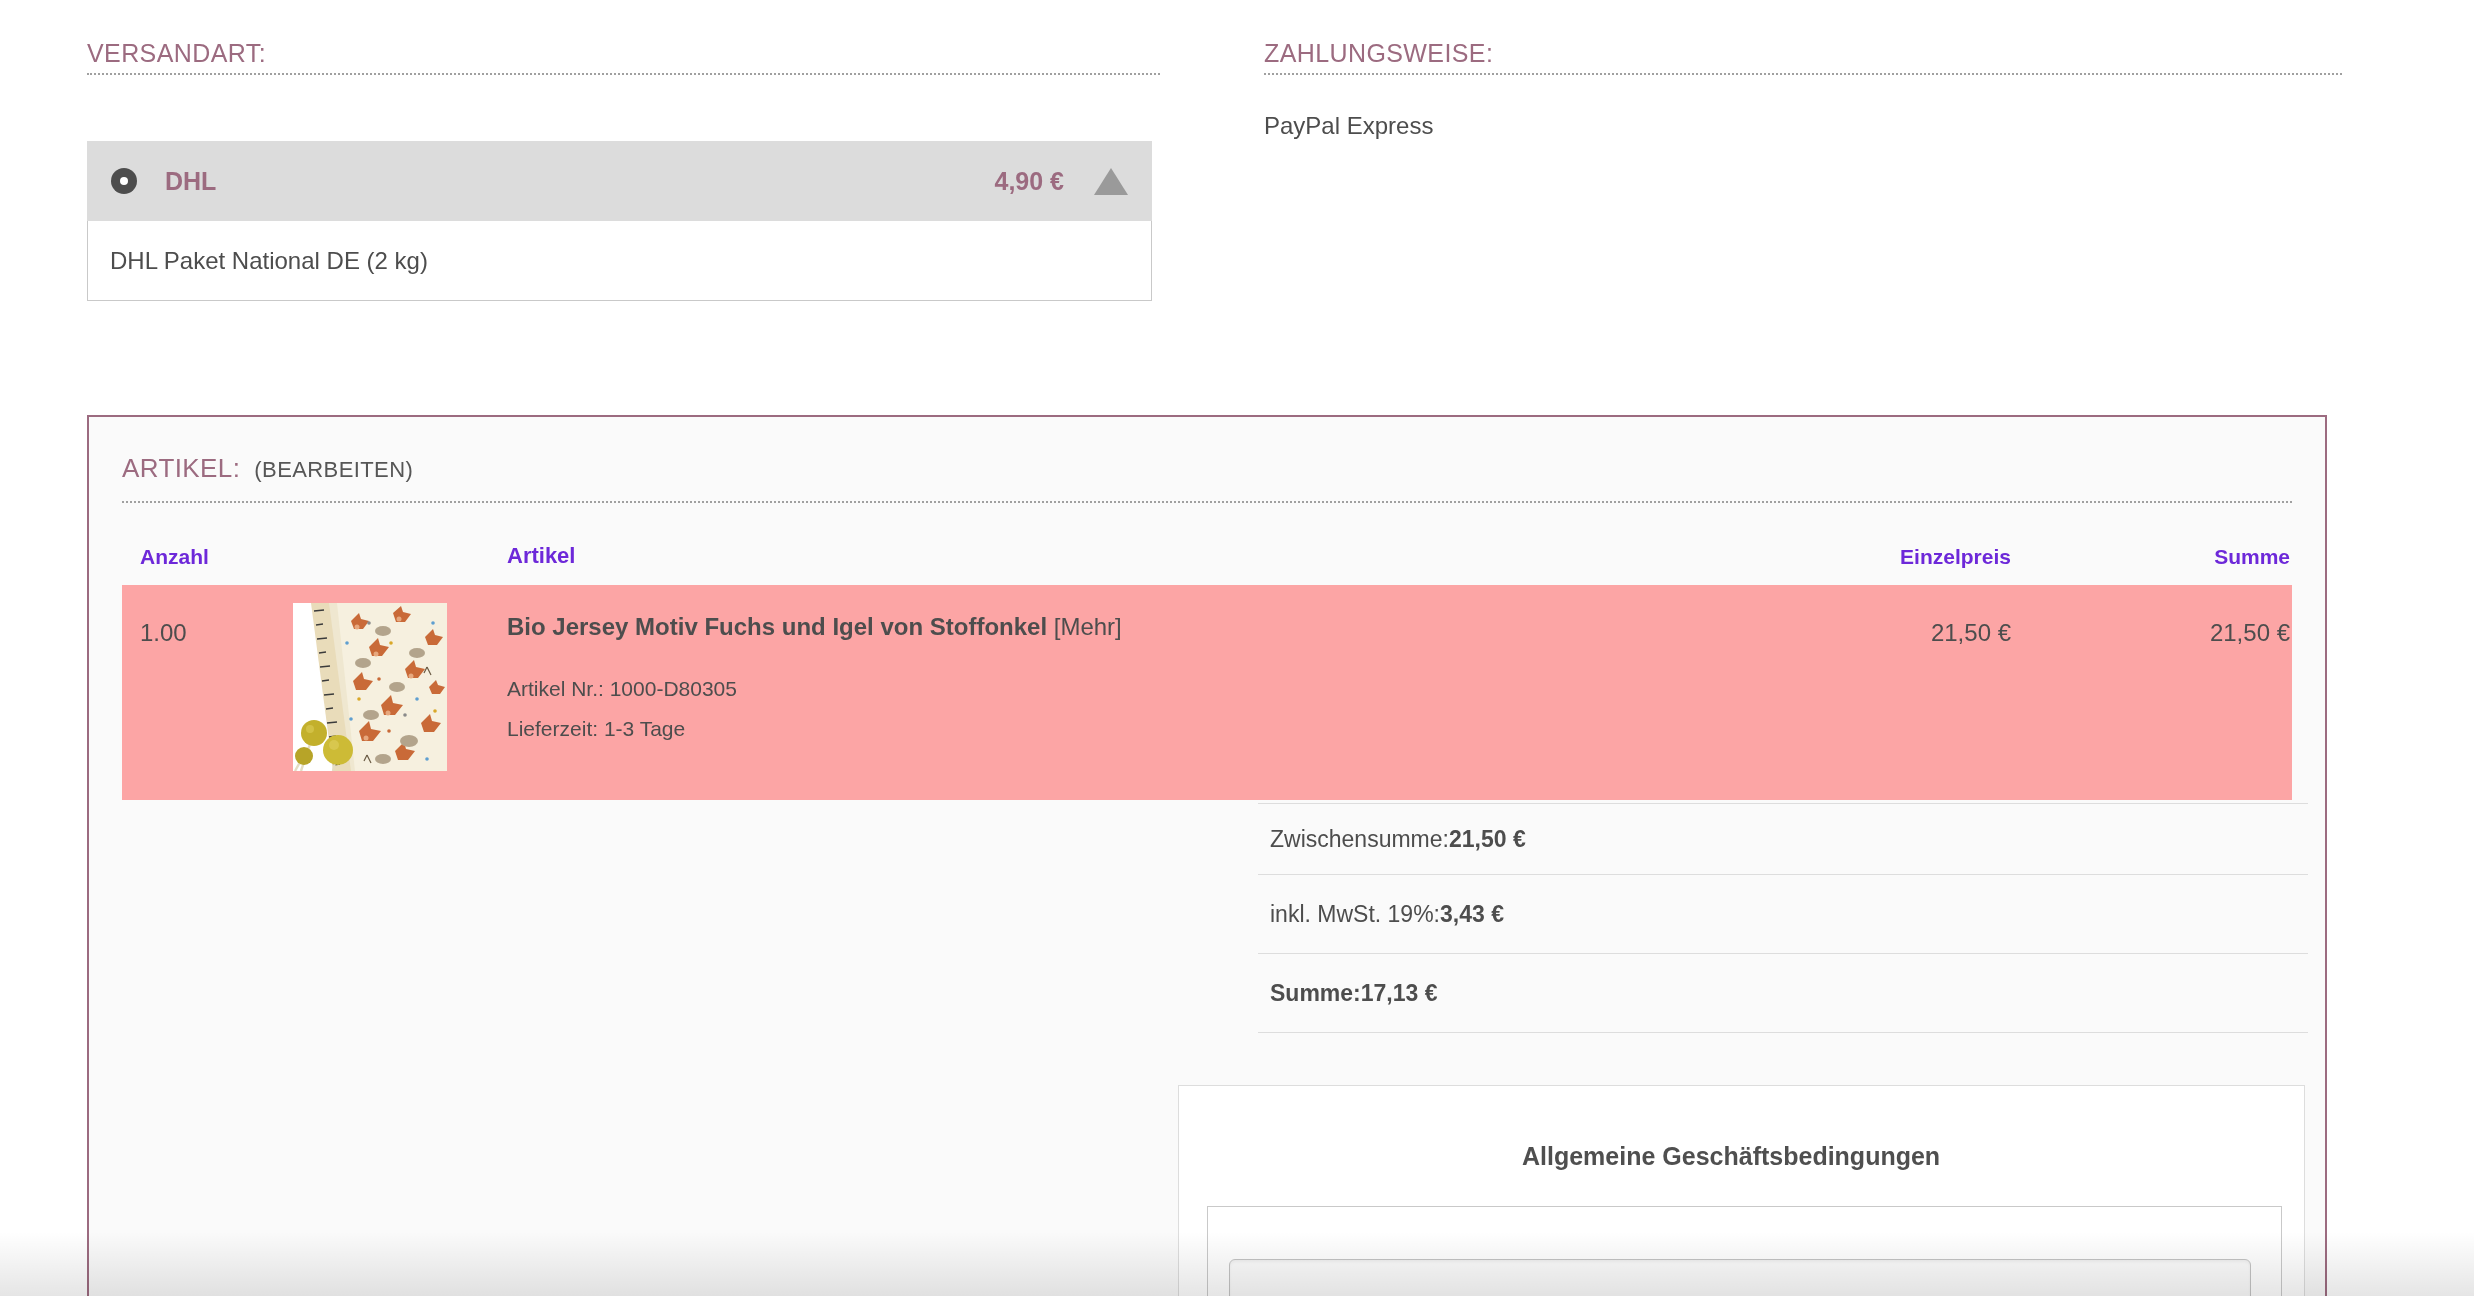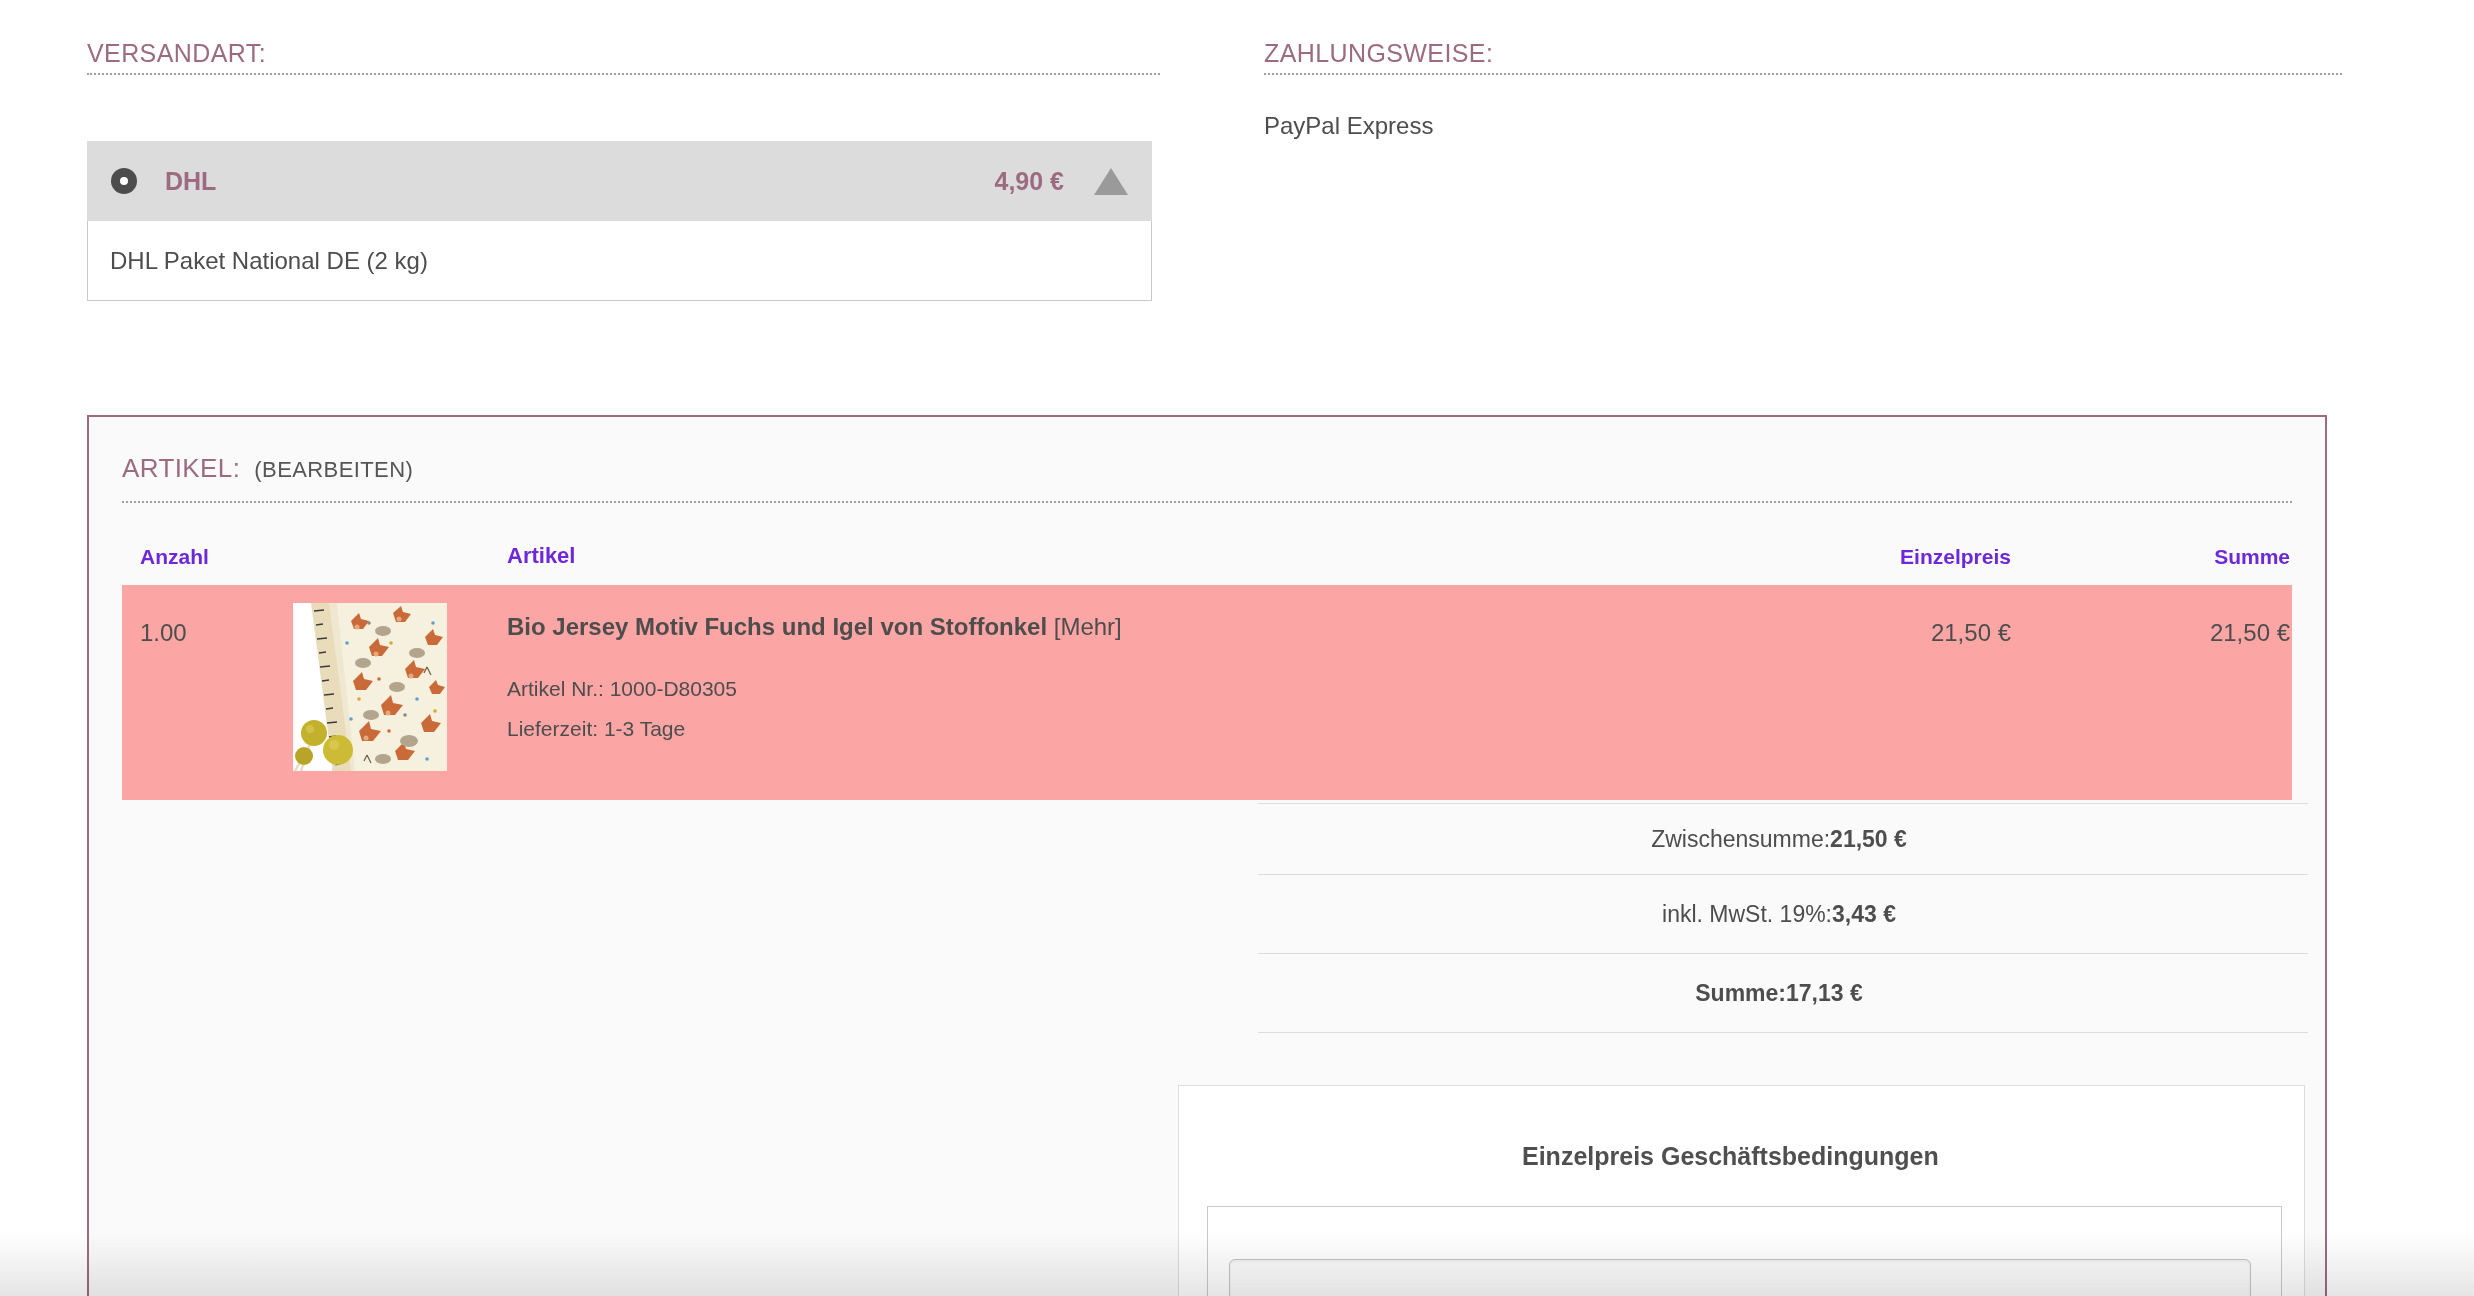--- a/index.html
+++ b/index.html
@@ -42,21 +42,21 @@
   .pimg{left:171px;top:18px;position:absolute;width:154px;height:168px;}
   .ptitle{left:385px;top:28px;position:absolute;font-size:24px;}
   .ptitle b{font-weight:700;}
   .pmeta1{left:385px;top:92px;position:absolute;font-size:21px;}
   .pmeta2{left:385px;top:132px;position:absolute;font-size:21px;}
   .unitp{right:281px;top:34px;position:absolute;font-size:24px;}
   .sump{right:2px;top:34px;position:absolute;font-size:24px;}
 
   
   .totals{left:1169px;top:386px;width:1050px;border-top:1px solid #dddddd;}
-  .trow{display:flex;align-items:center;justify-content:center;border-bottom:1px solid #dddddd;padding:0 20px 0 12px;box-sizing:border-box;}
+  .trow{display:flex;align-items:center;justify-content:flex-start;border-bottom:1px solid #dddddd;padding:0 20px 0 12px;box-sizing:border-box;}
   .trow.h71{height:71px;}.trow.h79{height:79px;}
   .tlabel{font-size:23px;color:#4d4d4d;}
   .tlabel.bold{font-weight:700;}
   .tvalue{font-size:23px;font-weight:700;color:#4d4d4d;}
 
   
   .card{left:1089px;top:668px;width:1127px;height:282px;background:#ffffff;border:1px solid #dddddd;box-sizing:border-box;}
   .tab{position:absolute;display:flex;align-items:center;justify-content:center;}
   .tab-active{left:25px;top:20px;width:294px;height:101px;background:#fafafa;border:1px solid #c9c9c9;border-bottom:none;z-index:2;font-size:25px;font-weight:700;color:#9c6b80;}
   .tab-inactive{left:319px;top:20px;height:101px;padding:0 24px;font-size:25px;font-weight:700;color:#4f4f4f;z-index:2;}
@@ -215,21 +215,21 @@
       <span class="tvalue">3,43 €</span>
     </div>
     <div class="trow h79">
       <span class="tlabel bold">Summe:</span>
       <span class="tvalue">17,13 €</span>
     </div>
   </div>
 
   <div class="abs card">
     <div class="tab tab-inactive">
-      <span>Einzelpreis Geschäftsbedingungen</span>
+      <span>Allgemeine Geschäftsbedingungen</span>
     </div>
     <div class="tab-panel">
       <textarea class="notes-area" style=""></textarea>
     </div>
   </div>
 
 </div>
 
 <div class="abs bottom-fade"></div>
 

